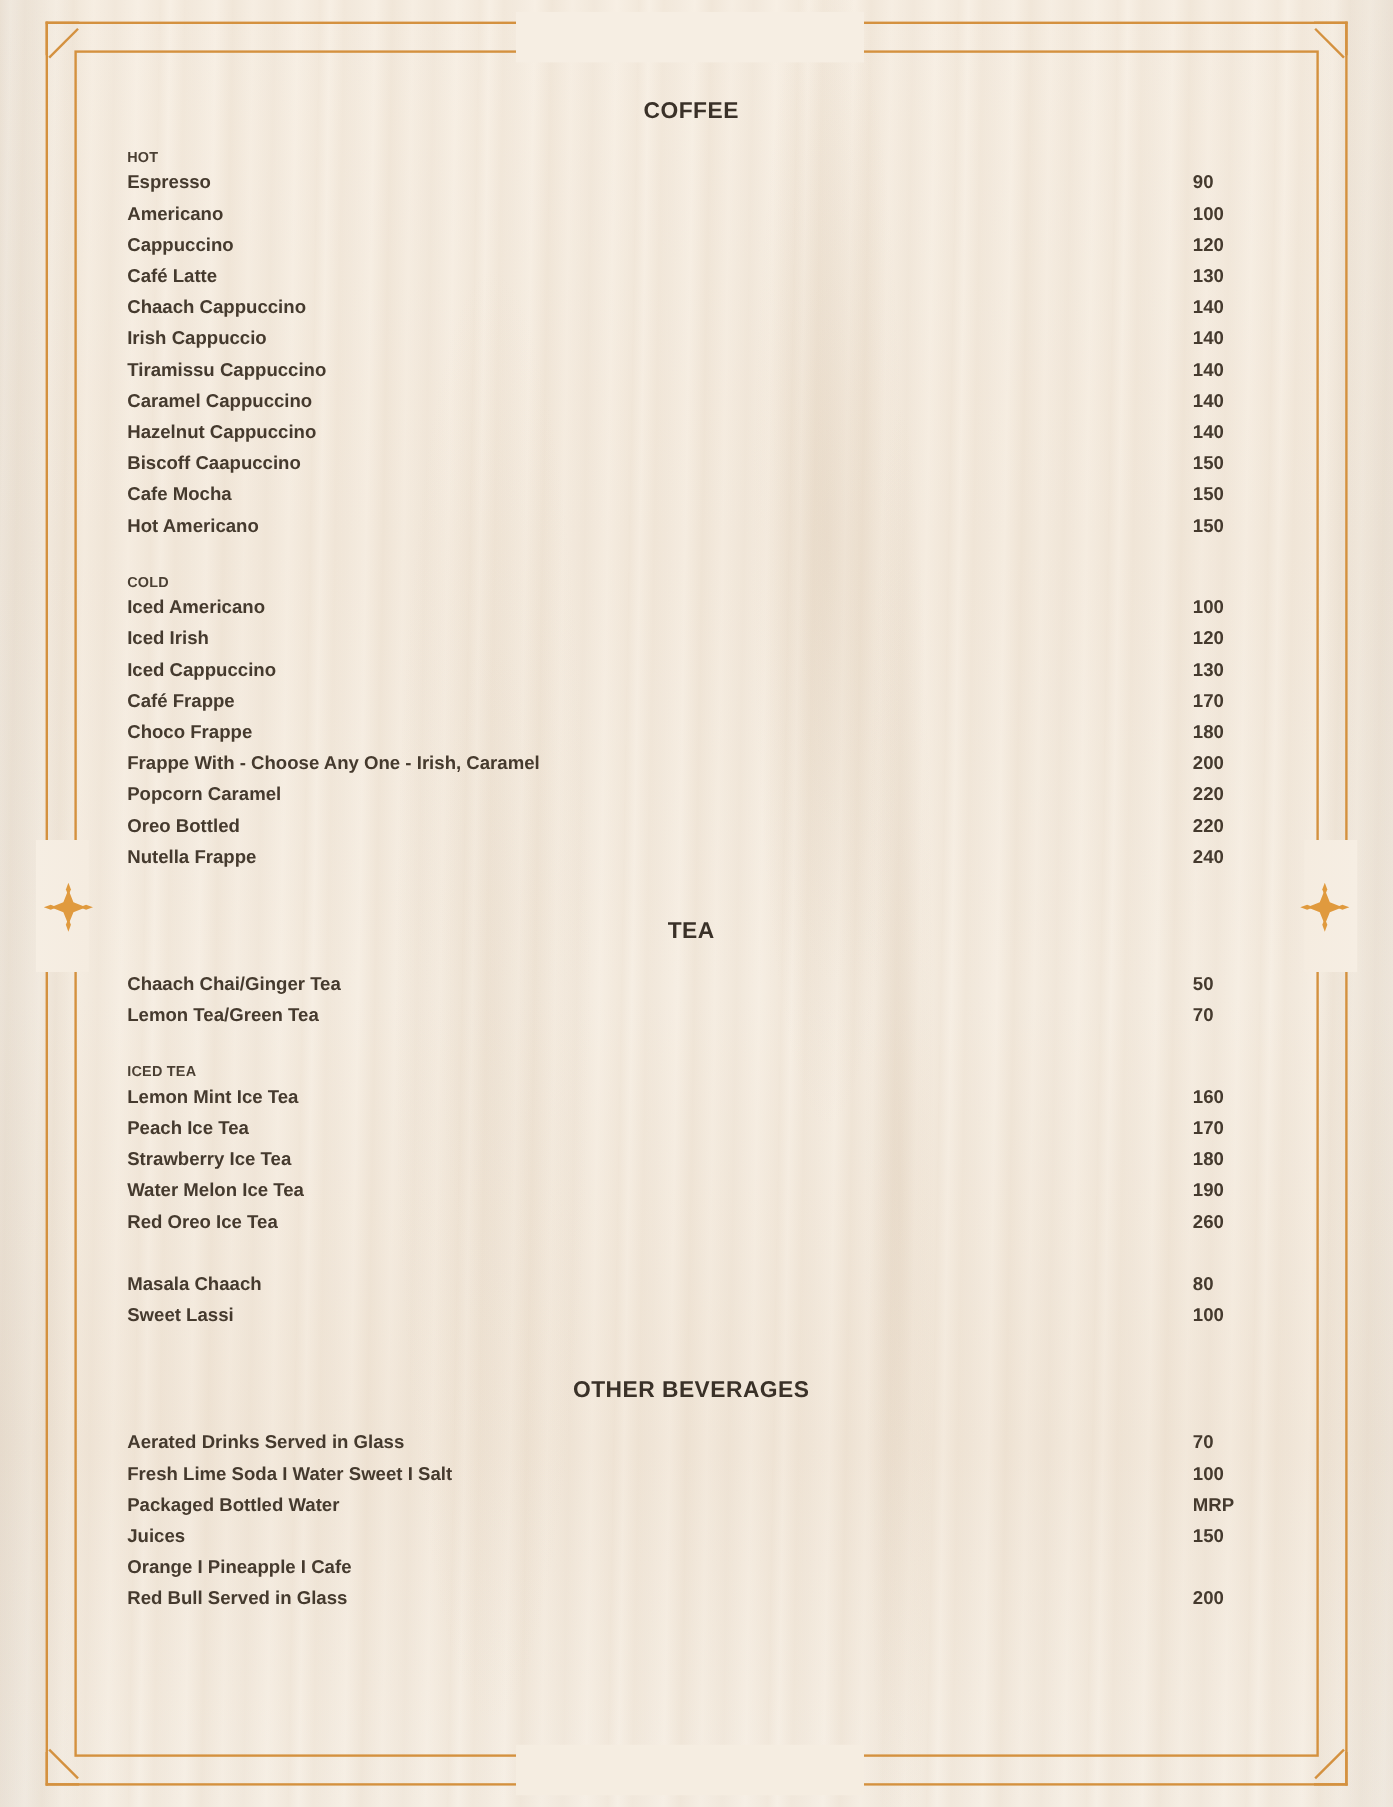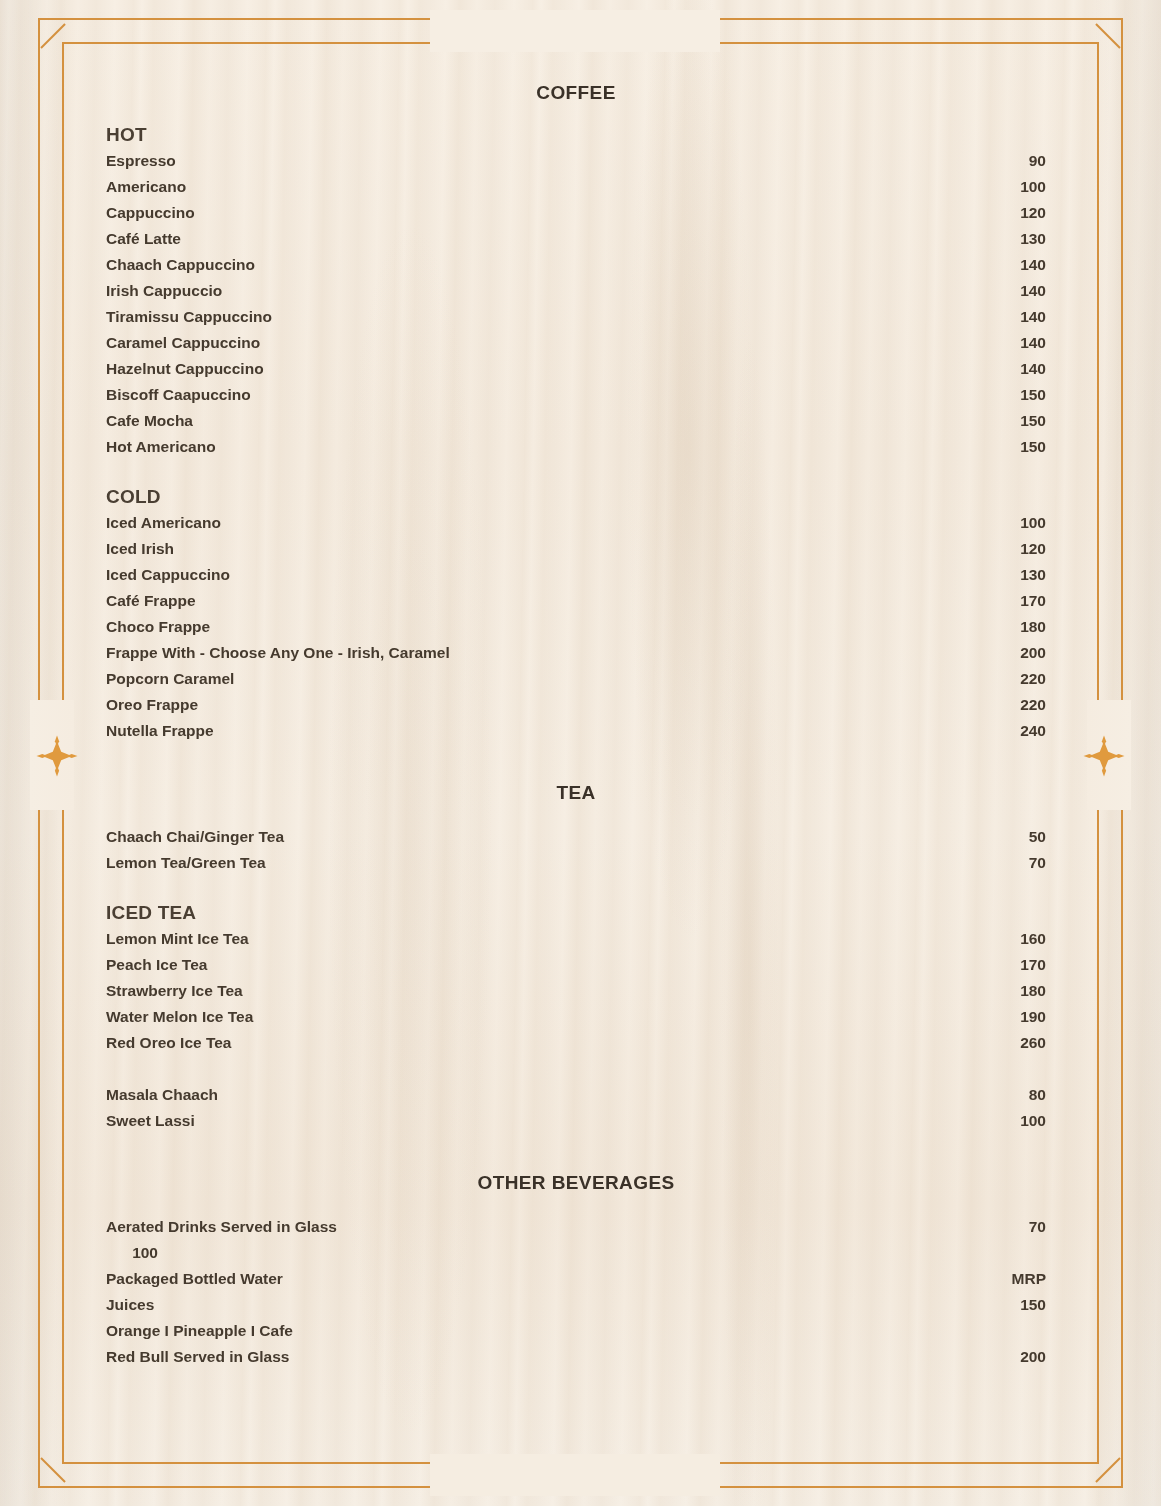--- a/index.html
+++ b/index.html
@@ -129,41 +129,40 @@
   .section-title {
     text-align: center;
     font-size: 19px;
     font-weight: bold;
     color: #3a3128;
     letter-spacing: 0.4px;
     margin: 0 0 20px 0;
   }
   .section-title.tea { margin-top: 38px; }
   .group-head {
-    font-size: 19px;
+    font-size: 12px;
     font-weight: bold;
     color: #4a3f33;
     letter-spacing: 0.2px;
     margin-bottom: 2px;
   }
   .rows { margin: 0; padding: 0; }
   .row {
     display: flex;
     align-items: baseline;
     justify-content: space-between;
     font-size: 15.5px;
     font-weight: bold;
     color: #453a2e;
     line-height: 26px;
     white-space: nowrap;
   }
   .row .name { flex: 0 1 auto; }
   .row .price {
     flex: 0 0 auto;
-    text-align: right;
     min-width: 52px;
     color: #453a2e;
   }
   .row.noprice .price { min-width: 52px; }
   .spacer-sm { height: 26px; }
 </style>
 </head>
 <body>
 
 <div class="page">
@@ -291,21 +290,21 @@
       </div>
       <div class="row">
         <span class="name">Frappe With - Choose Any One - Irish, Caramel</span>
         <span class="price">200</span>
       </div>
       <div class="row">
         <span class="name">Popcorn Caramel</span>
         <span class="price">220</span>
       </div>
       <div class="row">
-        <span class="name">Oreo Frappe</span>
+        <span class="name">Oreo Bottled</span>
         <span class="price">220</span>
       </div>
       <div class="row">
         <span class="name">Nutella Frappe</span>
         <span class="price">240</span>
       </div>
     </div>
 
     <div class="section-title tea">TEA</div>
 
@@ -360,20 +359,21 @@
     </div>
 
     <div class="section-title tea">OTHER BEVERAGES</div>
 
     <div class="rows">
       <div class="row">
         <span class="name">Aerated Drinks Served in Glass</span>
         <span class="price">70</span>
       </div>
       <div class="row">
+        <span class="name">Fresh Lime Soda I Water Sweet I Salt</span>
         <span class="price">100</span>
       </div>
       <div class="row">
         <span class="name">Packaged Bottled Water</span>
         <span class="price">MRP</span>
       </div>
       <div class="row">
         <span class="name">Juices</span>
         <span class="price">150</span>
       </div>

